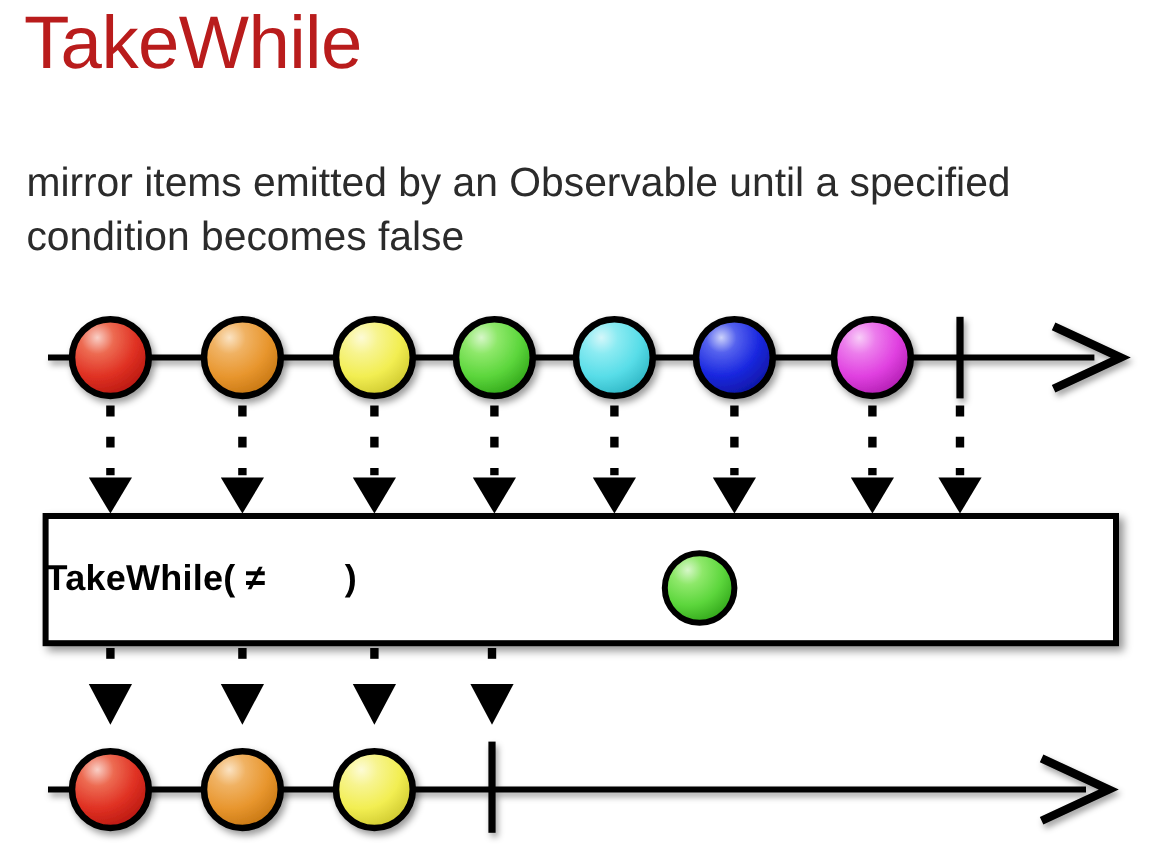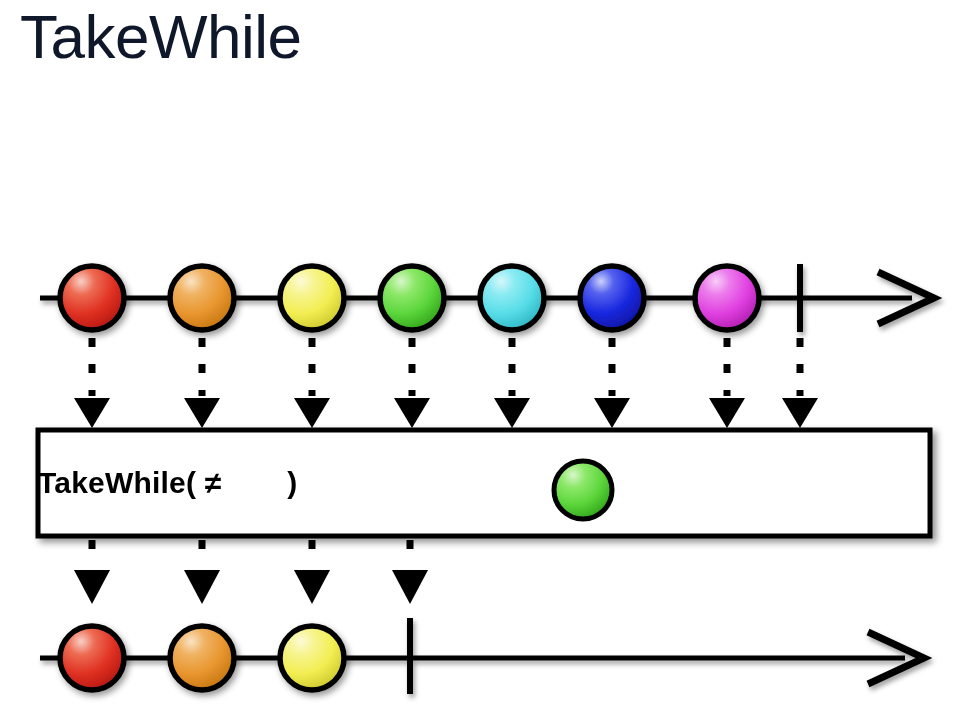--- a/index.html
+++ b/index.html
@@ -24,21 +24,21 @@
   }
 
   
   #title {
     position: absolute;
     left: 20px;
     top: 4px;
     font-size: 62px;
     font-weight: 300;
     letter-spacing: -0.5px;
-    color: #0f172a;
+    color: #b91c1c;
     line-height: 1.08;
     white-space: nowrap;
   }
   #subtitle {
     position: absolute;
     left: 22px;
     top: 130px;
     width: 930px;
     font-size: 34px;
     font-weight: 400;
@@ -79,20 +79,21 @@
     display: inline-block;
     width: 66px;
   }
 </style>
 </head>
 <body>
 
 <div id="stage">
 
   <div id="title">TakeWhile</div>
+  <div id="subtitle">mirror items emitted by an Observable until a specified condition becomes false</div>
 
   <svg id="diagram" viewBox="0 0 962 708">
     <defs>
 
       <radialGradient id="g-red" cx="33%" cy="24%" r="82%">
         <stop offset="0%" stop-color="#f9cfc6"></stop>
         <stop offset="26%" stop-color="#ed6b52"></stop>
         <stop offset="62%" stop-color="#e03123"></stop>
         <stop offset="100%" stop-color="#b5160f"></stop>
       </radialGradient>

